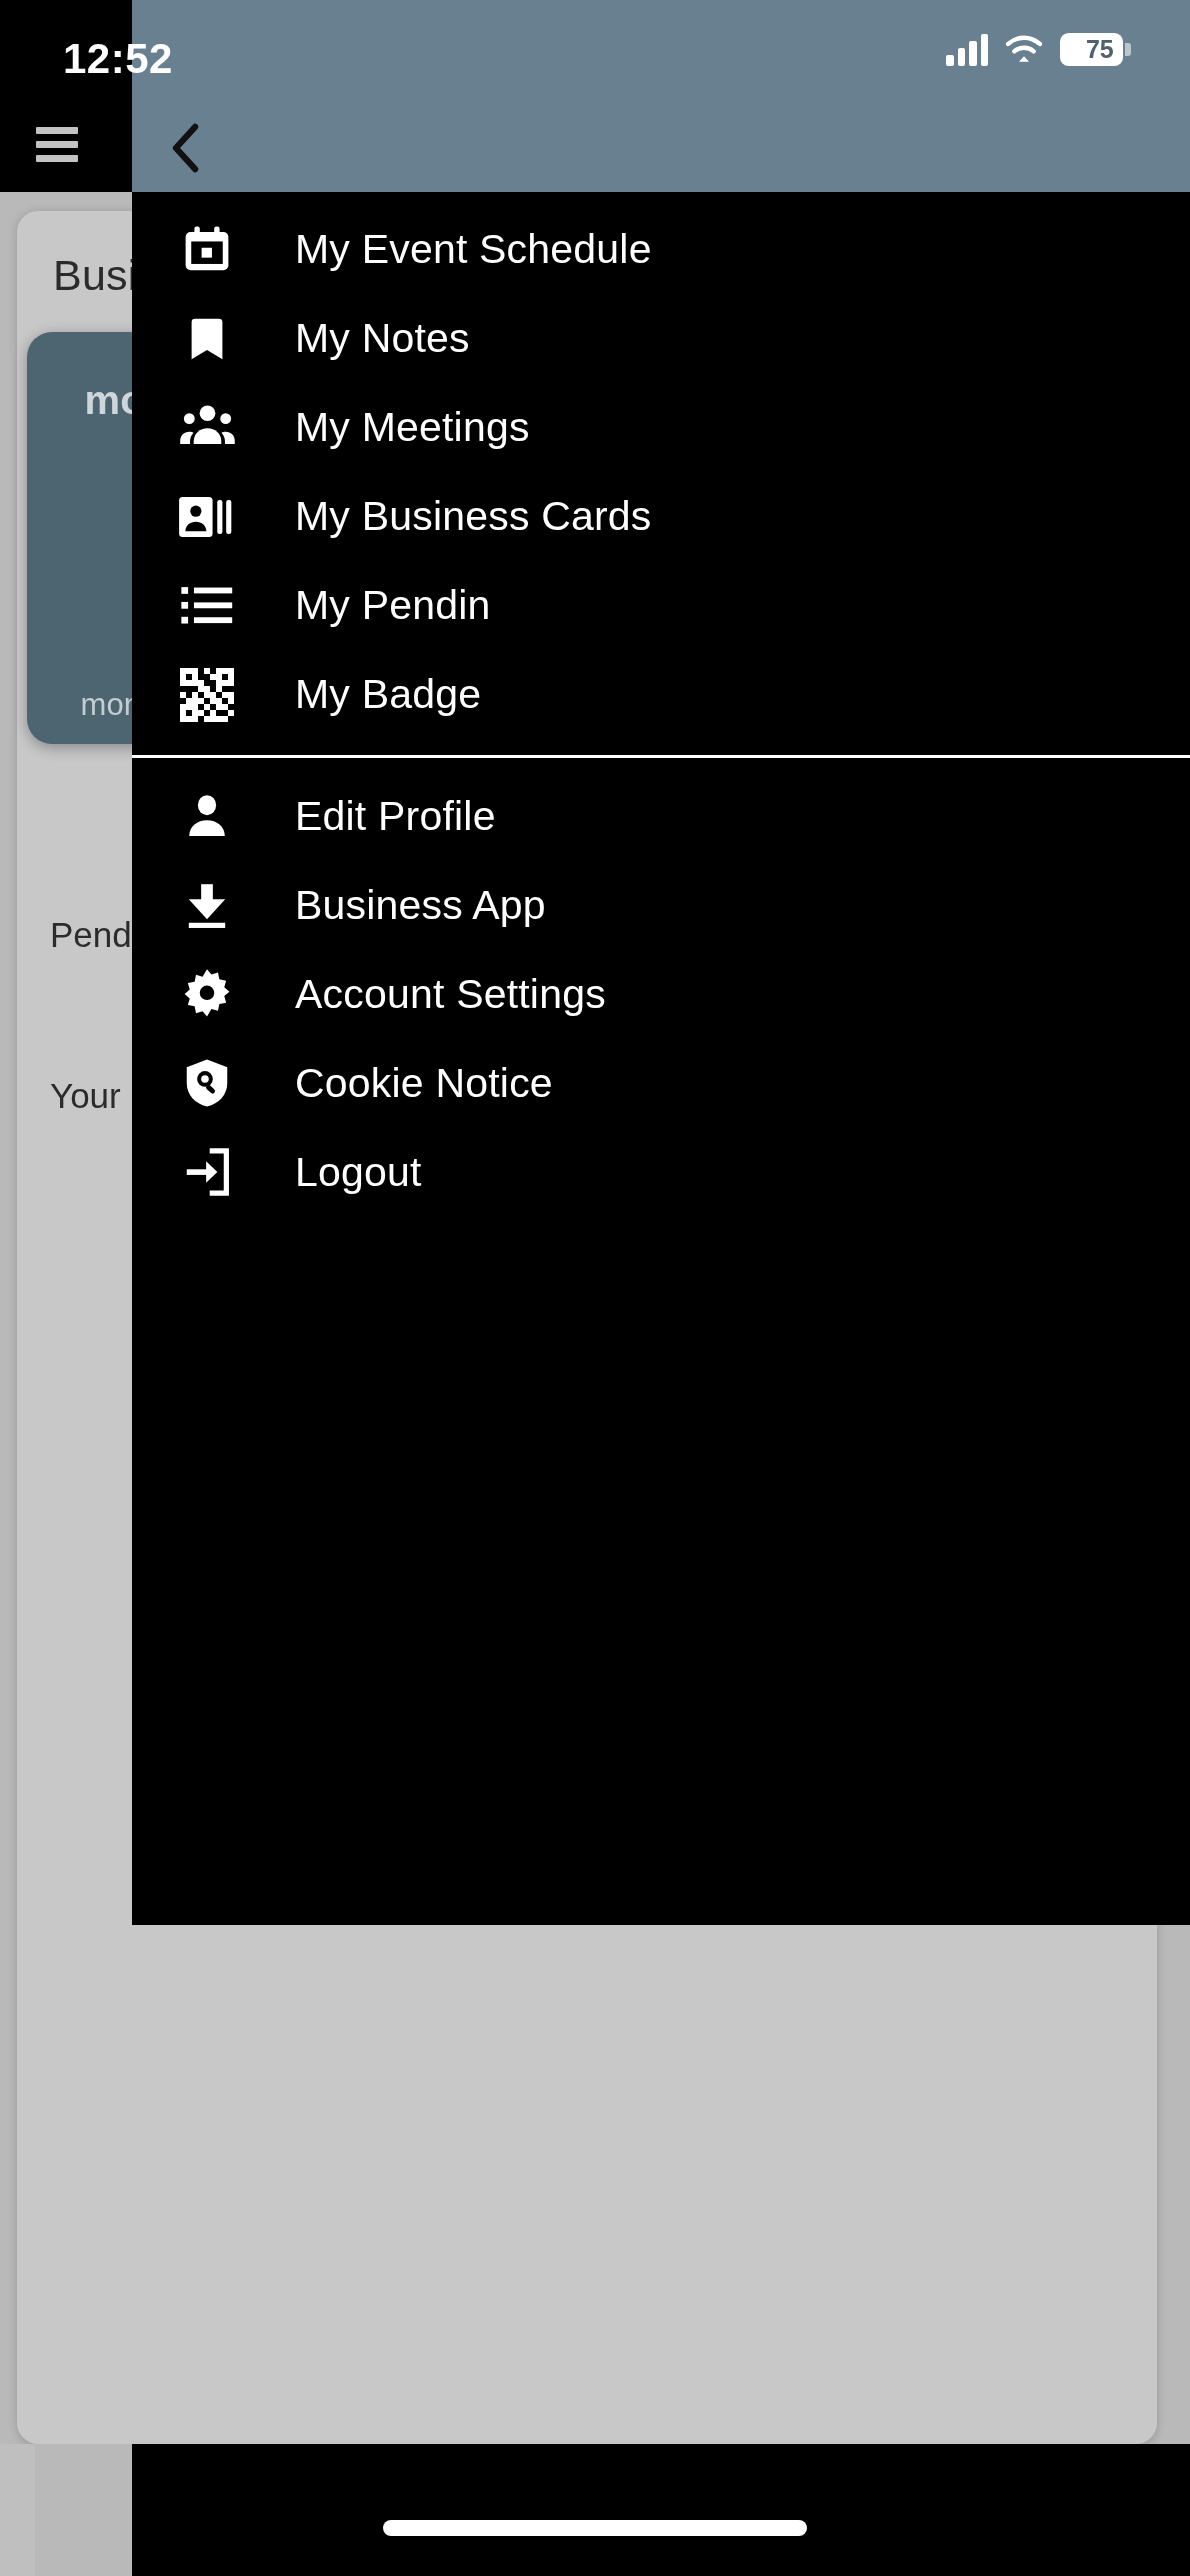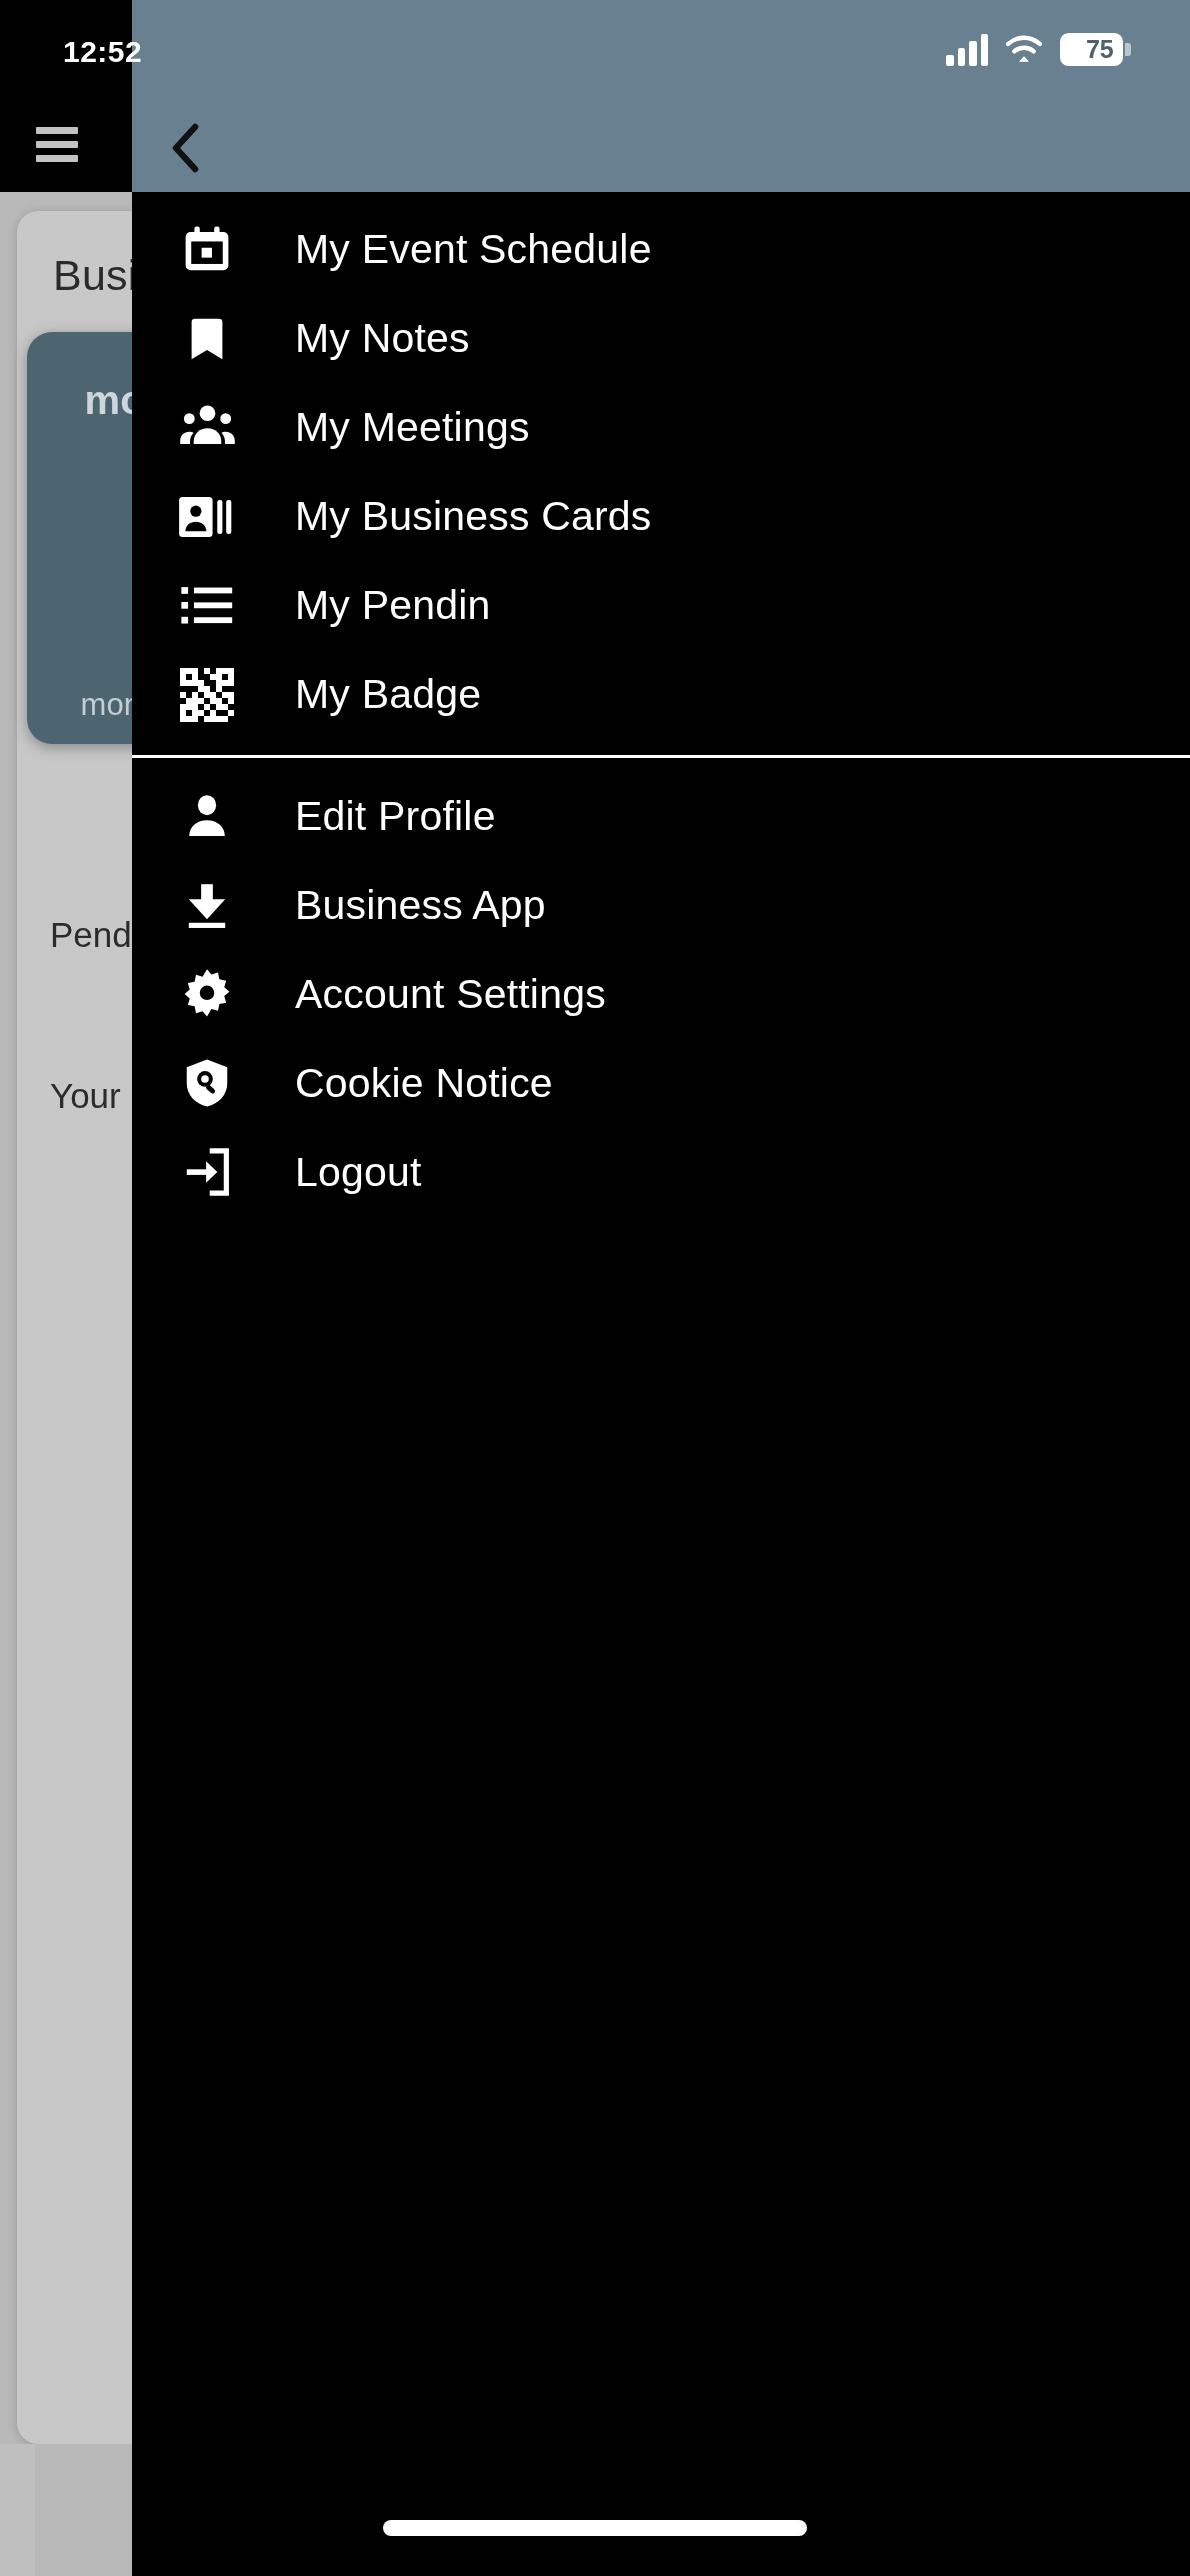--- a/index.html
+++ b/index.html
@@ -73,21 +73,21 @@
     z-index:40; pointer-events:none;
   }
   #statusbar .sb-left-bg {
     position:absolute; left:0; top:0; width:132px; height:96px; background:#000;
   }
   #statusbar .sb-right-bg {
     position:absolute; left:132px; top:0; width:1058px; height:96px; background:#68808f;
   }
   .sb-time {
     position:absolute; left:63px; top:35px;
-    font-size:30px; font-weight:600; color:#fff; letter-spacing:0.5px;
+    font-size:42px; font-weight:600; color:#fff; letter-spacing:0.5px;
   }
   .sb-icons {
     position:absolute; right:59px; top:33px;
     display:flex; align-items:center; gap:17px;
   }
   .sig { display:flex; align-items:flex-end; gap:3.8px; height:33px; }
   .sig i { display:block; width:7.7px; background:#fff; border-radius:1.9px; }
   .sig i:nth-child(1){ height:11.5px; }
   .sig i:nth-child(2){ height:18px; }
   .sig i:nth-child(3){ height:25px; }
@@ -117,21 +117,21 @@
     display:flex; flex-direction:column; justify-content:space-between;
   }
   .hamburger span { display:block; height:6.7px; background:#c3c3c3; border-radius:1px; }
   .back-chevron {
     position:absolute; left:157px; top:23px; width:58px; height:58px;
     display:flex; align-items:center; justify-content:center;
   }
 
   
   #drawer {
-    position:absolute; left:132px; top:192px; width:1058px; height:2384px;
+    position:absolute; left:132px; top:192px; width:1058px; height:1733px;
     background:#000; z-index:30;
   }
   .menu-section { padding:0; }
   .menu-item {
     position:relative; display:flex; align-items:center;
     height:89px; padding-left:31px;
   }
   .mi-icon {
     width:88px; min-width:88px; height:61px;
     display:flex; align-items:center; justify-content:center;

